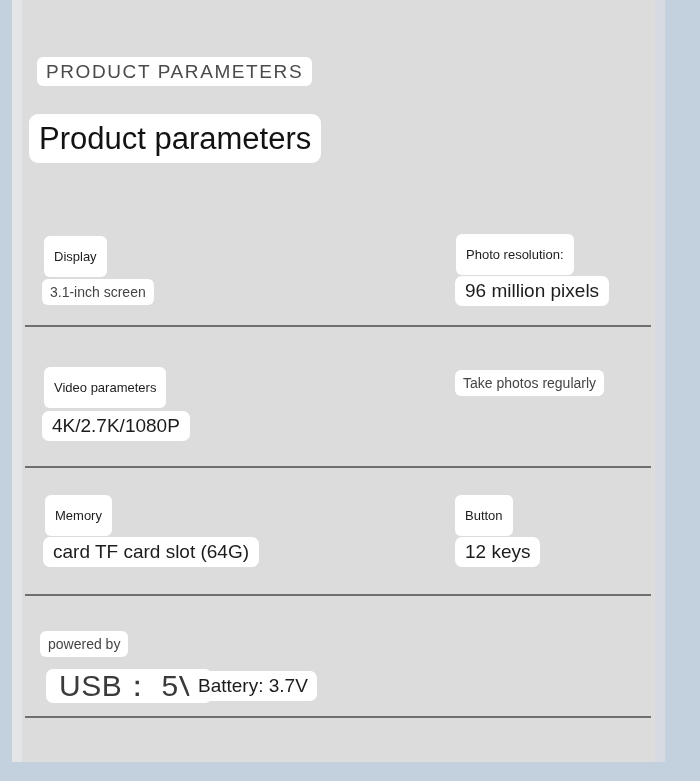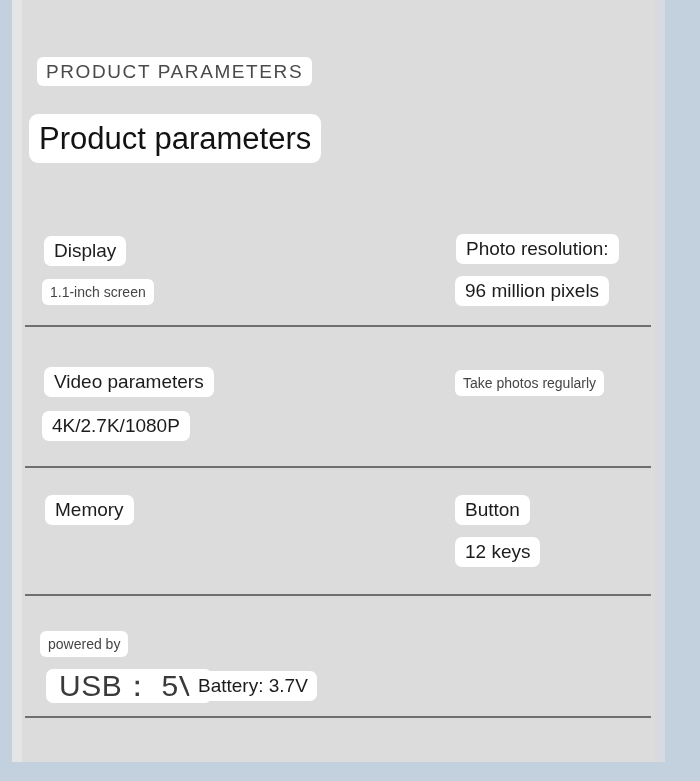--- a/index.html
+++ b/index.html
@@ -88,23 +88,24 @@
   .divider {
     position: absolute;
     left: 25px;
     width: 626px;
     height: 2px;
     background: #6f6f6f;
   }
 
   
   .c-label {
-    height: 30px;
+    height: 41px;
     padding: 0 10px;
-    font-size: 19px;
+    font-size: 13px;
+    border-radius: 6px;
   }
   .c-value {
     height: 30px;
     padding: 0 10px;
     font-size: 19px;
   }
   .c-small {
     height: 26px;
     padding: 0 8px;
     font-size: 14px;
@@ -160,31 +161,32 @@
 
   <div class="panel"></div>
   <div class="gutter-left"></div>
   <div class="gutter-right"></div>
 
   <div class="chip chip-kicker">PRODUCT PARAMETERS</div>
 
   <div class="chip chip-title">Product parameters</div>
 
   <div class="chip c-label r1-l1">Display</div>
-  <div class="chip c-small r1-l2">1.1-inch screen</div>
+  <div class="chip c-small r1-l2">3.1-inch screen</div>
   <div class="chip c-label r1-r1">Photo resolution:</div>
   <div class="chip c-value r1-r2">96 million pixels</div>
   <div class="divider d1"></div>
 
   <div class="chip c-label r2-l1">Video parameters</div>
   <div class="chip c-value r2-l2">4K/2.7K/1080P</div>
   <div class="chip c-small r2-r1">Take photos regularly</div>
   <div class="divider d2"></div>
 
   <div class="chip c-label r3-l1">Memory</div>
+  <div class="chip c-value r3-l2">card TF card slot (64G)</div>
   <div class="chip c-label r3-r1">Button</div>
   <div class="chip c-value r3-r2">12 keys</div>
   <div class="divider d3"></div>
 
   <div class="chip c-small r4-l1">powered by</div>
   <div class="chip r4-usb">USB： 5V</div>
   <div class="chip r4-bat">Battery: 3.7V</div>
   <div class="divider d4"></div>
 
 </div>

